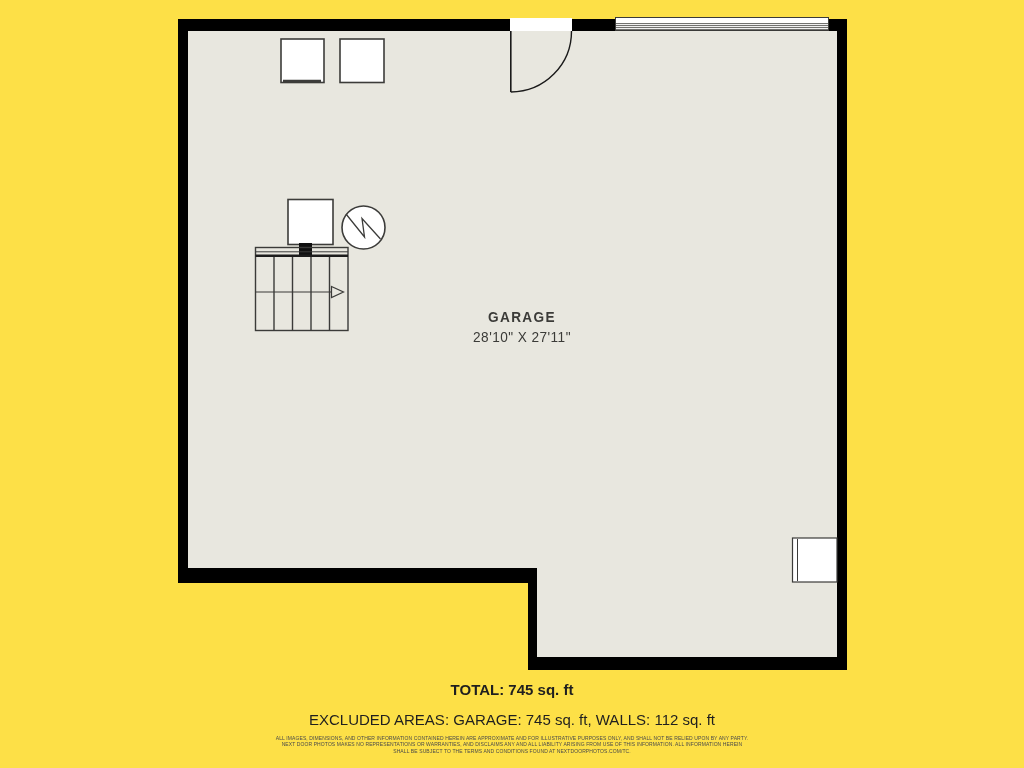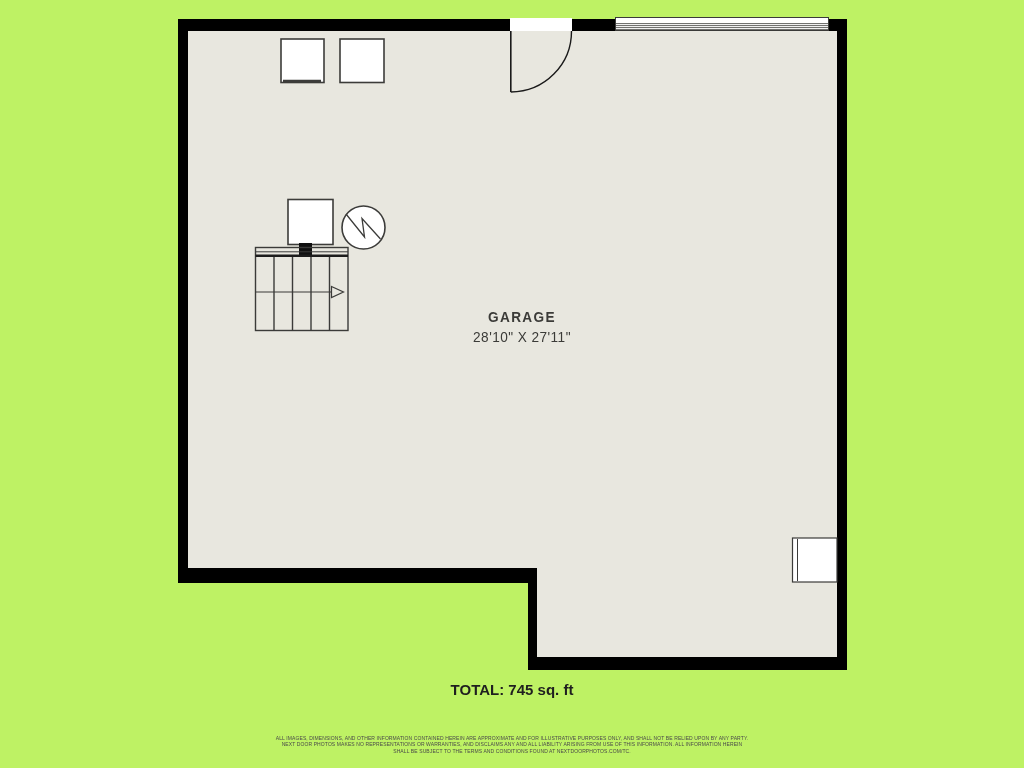--- a/index.html
+++ b/index.html
@@ -1,18 +1,18 @@
 <!DOCTYPE html>
 <html><head>
 <meta charset="utf-8">
 <title>Floor Plan</title>
 <style>
   html,body{margin:0;padding:0;background:#ffffff;width:1024px;height:768px;overflow:hidden;
     font-family:"Liberation Sans",sans-serif;}
-  #stage{position:relative;width:1024px;height:768px;background:#bef264;}
+  #stage{position:relative;width:1024px;height:768px;background:#fde047;}
   #plan-svg{position:absolute;left:0;top:0;}
   .room-text{position:absolute;left:372px;width:300px;text-align:center;color:#3b3b38;
     transform:scaleX(0.88);transform-origin:50% 50%;}
   #room-label{top:309px;font-size:15.5px;font-weight:600;letter-spacing:1.5px;line-height:15px;}
   #room-dims{top:329px;font-size:15.5px;font-weight:500;letter-spacing:0.5px;line-height:15px;}
   .summary{position:absolute;left:0;width:1024px;text-align:center;color:#1f1f1f;}
   #sum-total{top:682px;font-size:15px;font-weight:700;line-height:15px;}
   #sum-floors{top:697px;font-size:15px;line-height:15px;}
   #sum-excluded{top:712px;font-size:15px;line-height:15px;}
   .disclaimer{position:absolute;left:0;width:1024px;text-align:center;color:#4a4a4a;
@@ -80,20 +80,21 @@
     <g stroke="#3b3b39">
       <rect x="792.5" y="538" width="44.5" height="44" fill="#ffffff" stroke-width="1.2"></rect>
       <line x1="797.5" y1="539" x2="797.5" y2="581" stroke-width="1"></line>
     </g>
   </svg>
 
   <div id="room-label" class="room-text">GARAGE</div>
   <div id="room-dims" class="room-text">28'10" X 27'11"</div>
 
   <div id="sum-total" class="summary">TOTAL: 745 sq. ft</div>
+  <div id="sum-excluded" class="summary">EXCLUDED AREAS: GARAGE: 745 sq. ft, WALLS: 112 sq. ft</div>
 
   <div id="disc" class="disclaimer">
     <div>ALL IMAGES, DIMENSIONS, AND OTHER INFORMATION CONTAINED HEREIN ARE APPROXIMATE AND FOR ILLUSTRATIVE PURPOSES ONLY, AND SHALL NOT BE RELIED UPON BY ANY PARTY.</div>
     <div>NEXT DOOR PHOTOS MAKES NO REPRESENTATIONS OR WARRANTIES, AND DISCLAIMS ANY AND ALL LIABILITY ARISING FROM USE OF THIS INFORMATION. ALL INFORMATION HEREIN</div>
     <div>SHALL BE SUBJECT TO THE TERMS AND CONDITIONS FOUND AT NEXTDOORPHOTOS.COM/TC.</div>
   </div>
 
 </div>
 
 </body></html>

